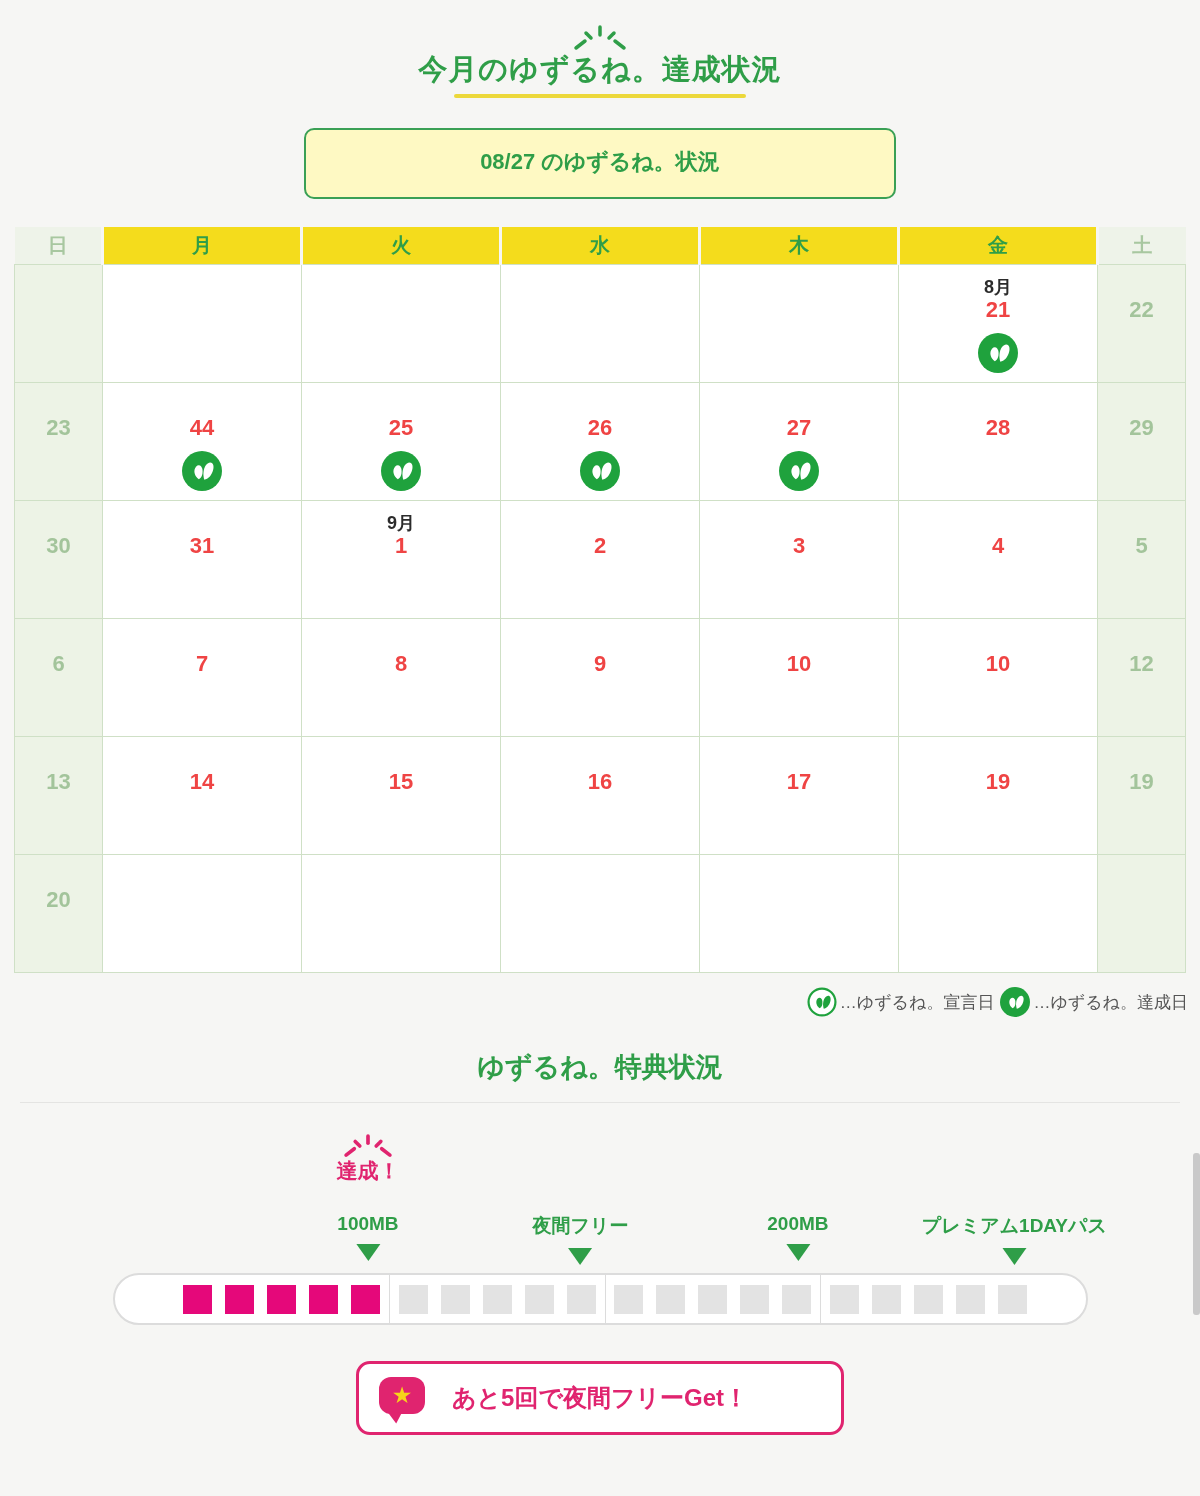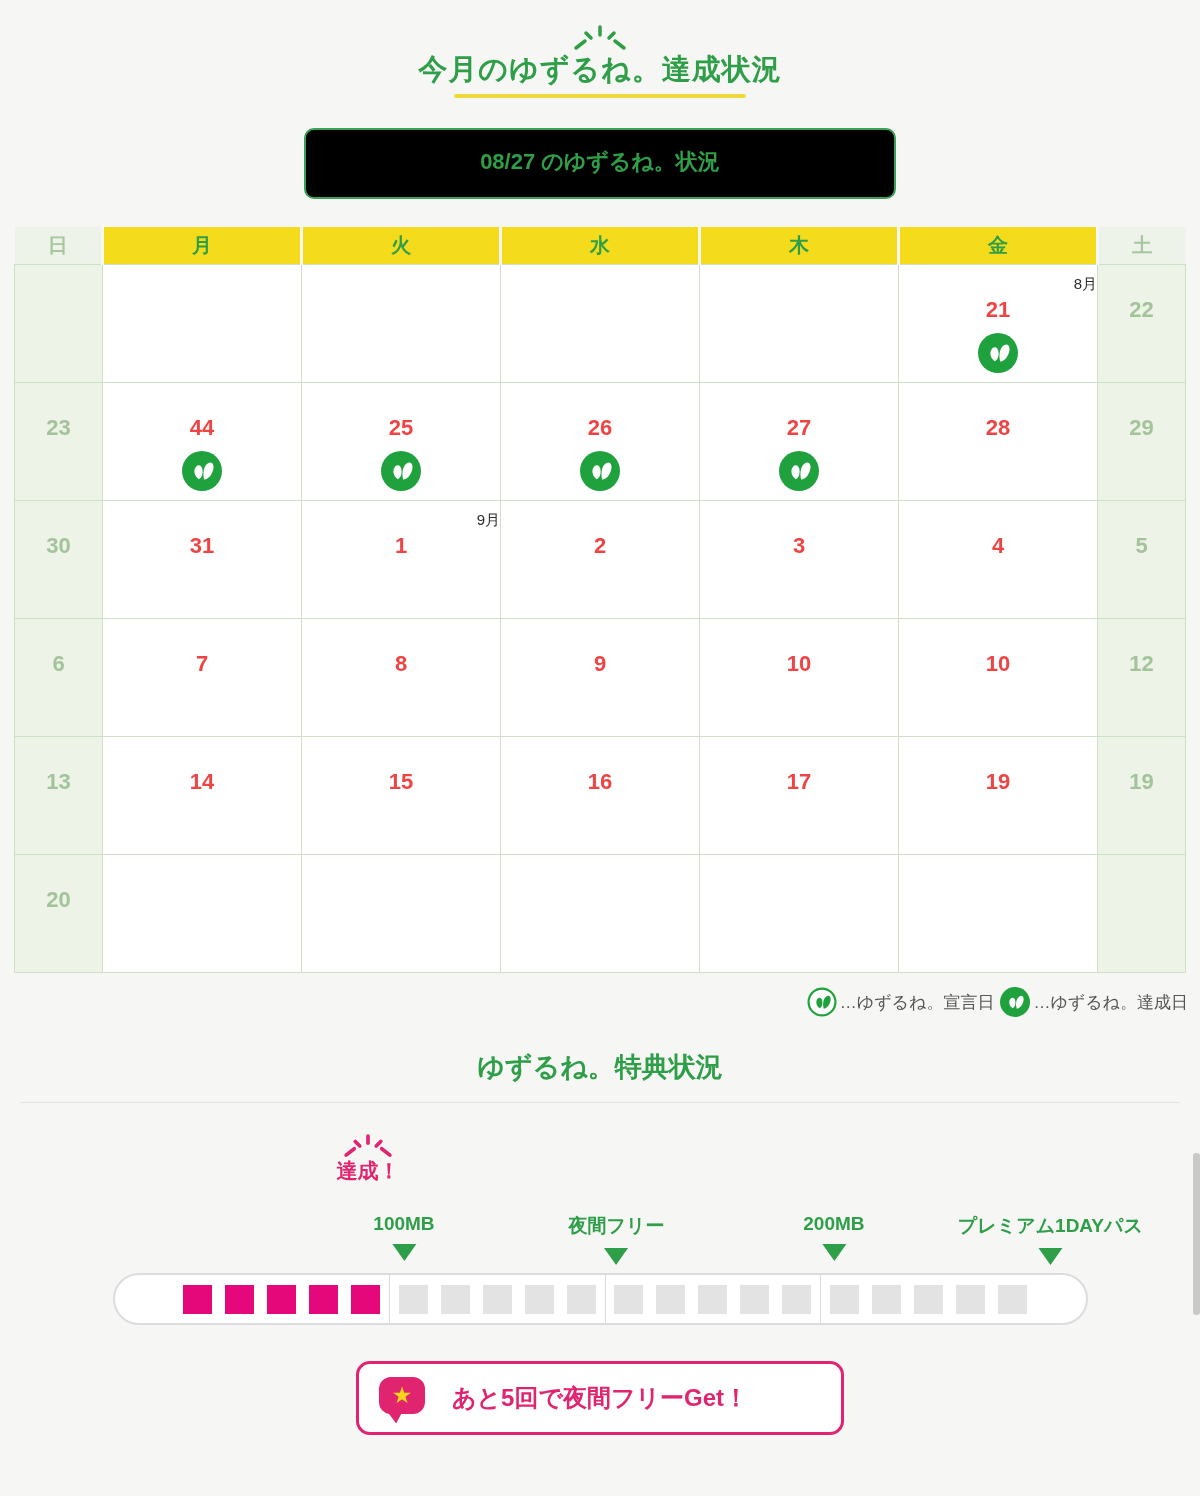--- a/index.html
+++ b/index.html
@@ -10,39 +10,39 @@
   }
 
   
   .app-header { text-align:center; padding-top:24px; }
   .burst-svg { display:block; margin:0 auto; }
   .page-title { display:inline-block; color:#2f9e48; font-size:29px; font-weight:bold; letter-spacing:1px; line-height:1.2; }
   .title-underline { width:292px; height:4px; background:#ecd83a; margin:7px auto 0; border-radius:2px; }
 
   
   .status-card {
-    width:592px; margin:30px auto 0; background:#000000; border:2px solid #3aa055;
+    width:592px; margin:30px auto 0; background:#fef9c3; border:2px solid #3aa055;
     border-radius:10px; padding:17px 8px 20px; text-align:center;
   }
   .status-date { color:#2f9e48; font-size:22px; font-weight:bold; }
   .status-line { margin-top:11px; white-space:nowrap; }
   .status-result { color:#e0246f; font-size:30px; font-weight:bold; vertical-align:middle; }
   .status-count { color:#8a8a8a; font-size:20px; vertical-align:middle; margin-left:10px; }
   .status-count .cnt { color:#e0246f; font-weight:bold; }
 
   
   table.calendar { margin:28px 14px 0; border-collapse:collapse; table-layout:fixed; width:1172px; }
   .calendar th { height:38px; font-size:20px; font-weight:bold; padding:0; }
   .calendar th.wk-day { background:#f4dc1c; color:#2f9e48; border-left:3px solid #f6f6f4; border-right:3px solid #f6f6f4; }
   .calendar th.wk-end { background:#eef3e9; color:#a8c7a0; }
   .calendar td.cell { height:118px; background:#fff; border:1px solid #cfe0c6; position:relative; padding:0; }
   .calendar td.weekend { background:#edf3e6; }
   .dnum { position:absolute; top:32px; left:0; right:0; text-align:center; font-size:22px; font-weight:bold; color:#ef4444; }
   td.weekend .dnum { color:#a3c49b; }
-  .mlabel { position:absolute; top:10px; left:0; right:0; text-align:right; font-size:15px; font-weight:normal; color:#2b2b2b; }
+  .mlabel { position:absolute; top:10px; left:0; right:0; text-align:center; font-size:18px; font-weight:bold; color:#2b2b2b; }
   .cal-icon { position:absolute; top:68px; left:50%; transform:translateX(-50%); width:40px; height:40px; }
 
   
   .legend-row { display:flex; justify-content:flex-end; align-items:center; gap:6px; margin:14px 12px 0; }
   .legend-item { display:flex; align-items:center; gap:3px; }
   .legend-icon { width:30px; height:30px; }
   .legend-label { font-size:17px; color:#555; }
 
   
   .benefits-title { color:#2f9e48; font-size:27px; font-weight:bold; text-align:center; margin-top:32px; }
@@ -52,21 +52,21 @@
   .pill {
     position:absolute; left:0; right:0; bottom:0; height:52px; background:#fff;
     border:2px solid #dcdcdc; border-radius:28px; display:flex; padding:0 50px 0 60px;
   }
   .psec { flex:1; display:flex; align-items:center; justify-content:center; gap:13px; }
   .psec + .psec { border-left:1px solid #dcdcdc; }
   .sq { width:29px; height:29px; }
   .sq.filled { background:#e5087a; }
   .sq.empty  { background:#e3e3e3; }
 
-  .milestone { position:absolute; top:80px; transform:translateX(-50%); text-align:center;margin-left:36px; }
+  .milestone { position:absolute; top:80px; transform:translateX(-50%); text-align:center; }
   .ms-label { font-size:19px; font-weight:bold; color:#2f9e48; white-space:nowrap; }
   .ms-tri { width:0; height:0; border-left:12px solid transparent; border-right:12px solid transparent;
             border-top:17px solid #2f9e48; margin:9px auto 0; }
   .achieved-callout { position:absolute; left:26.2%; top:0; transform:translateX(-50%); text-align:center; }
   .achieved-text { color:#e0246f; font-size:21px; font-weight:bold; white-space:nowrap; margin-top:-2px; }
 
   
   .message-banner {
     width:488px; height:74px; margin:36px auto 0; background:#fff; border:3px solid #e0246f;
     border-radius:14px; position:relative; display:flex; align-items:center; justify-content:center;

